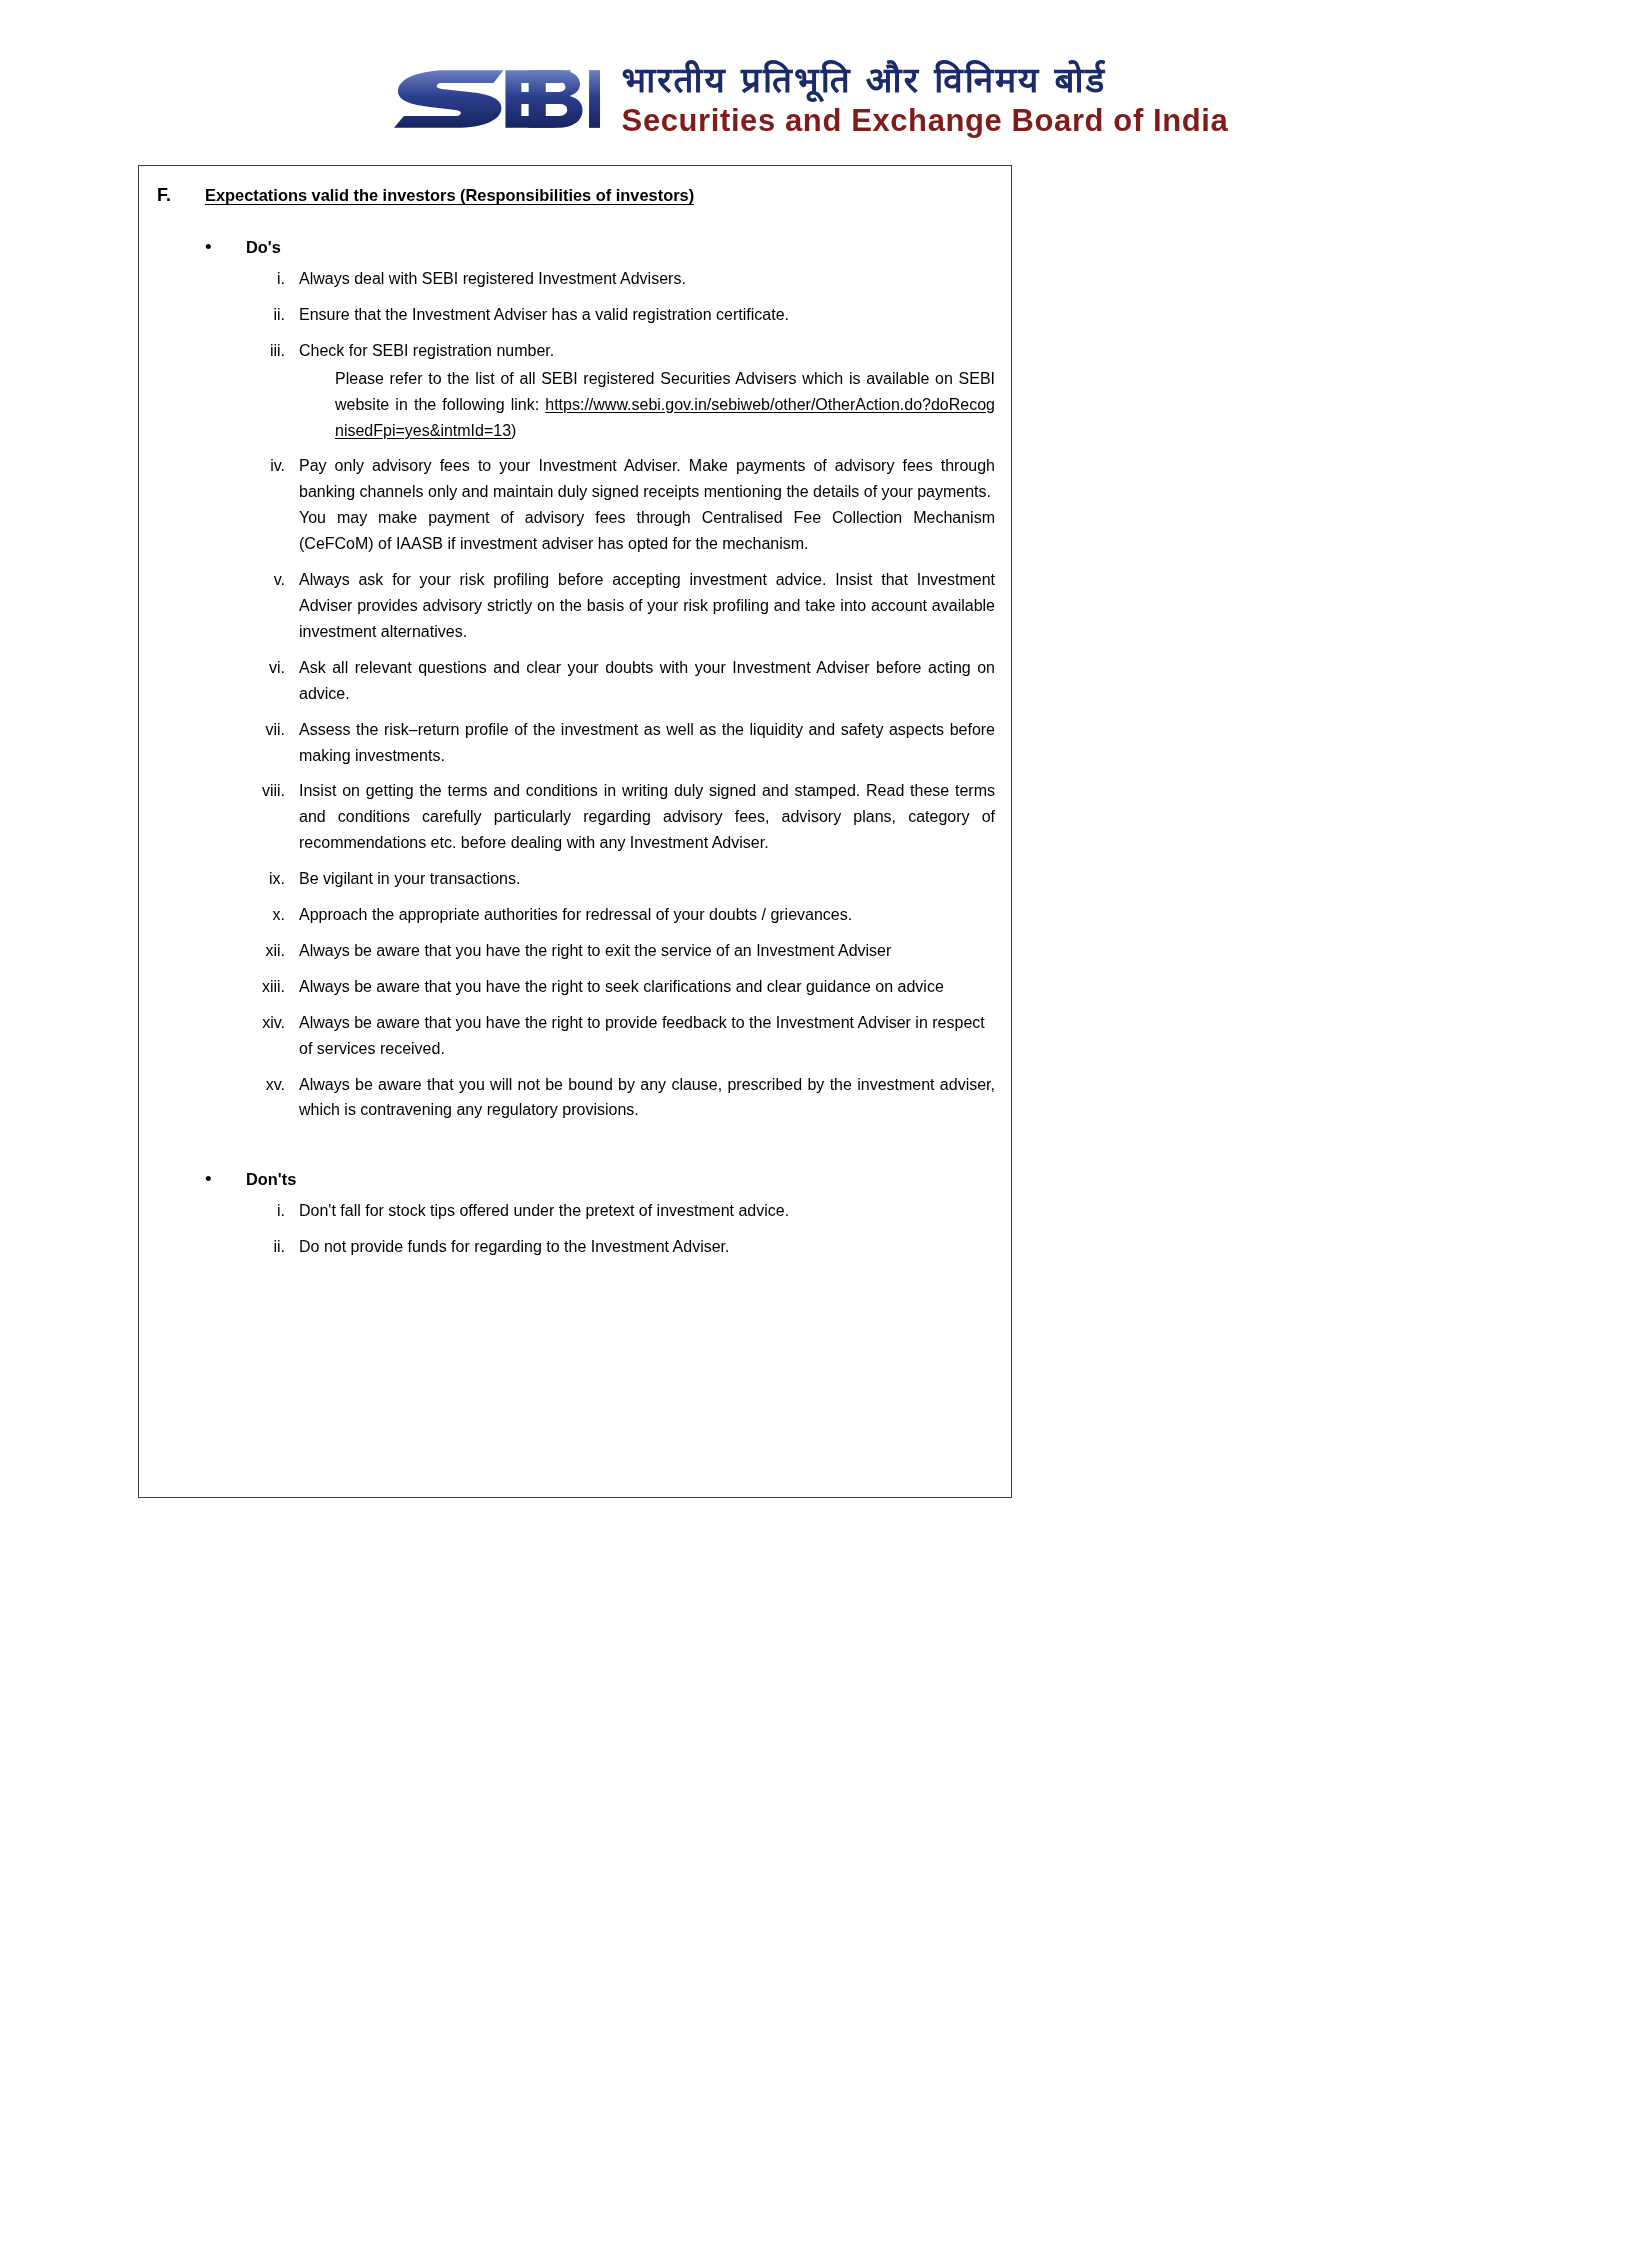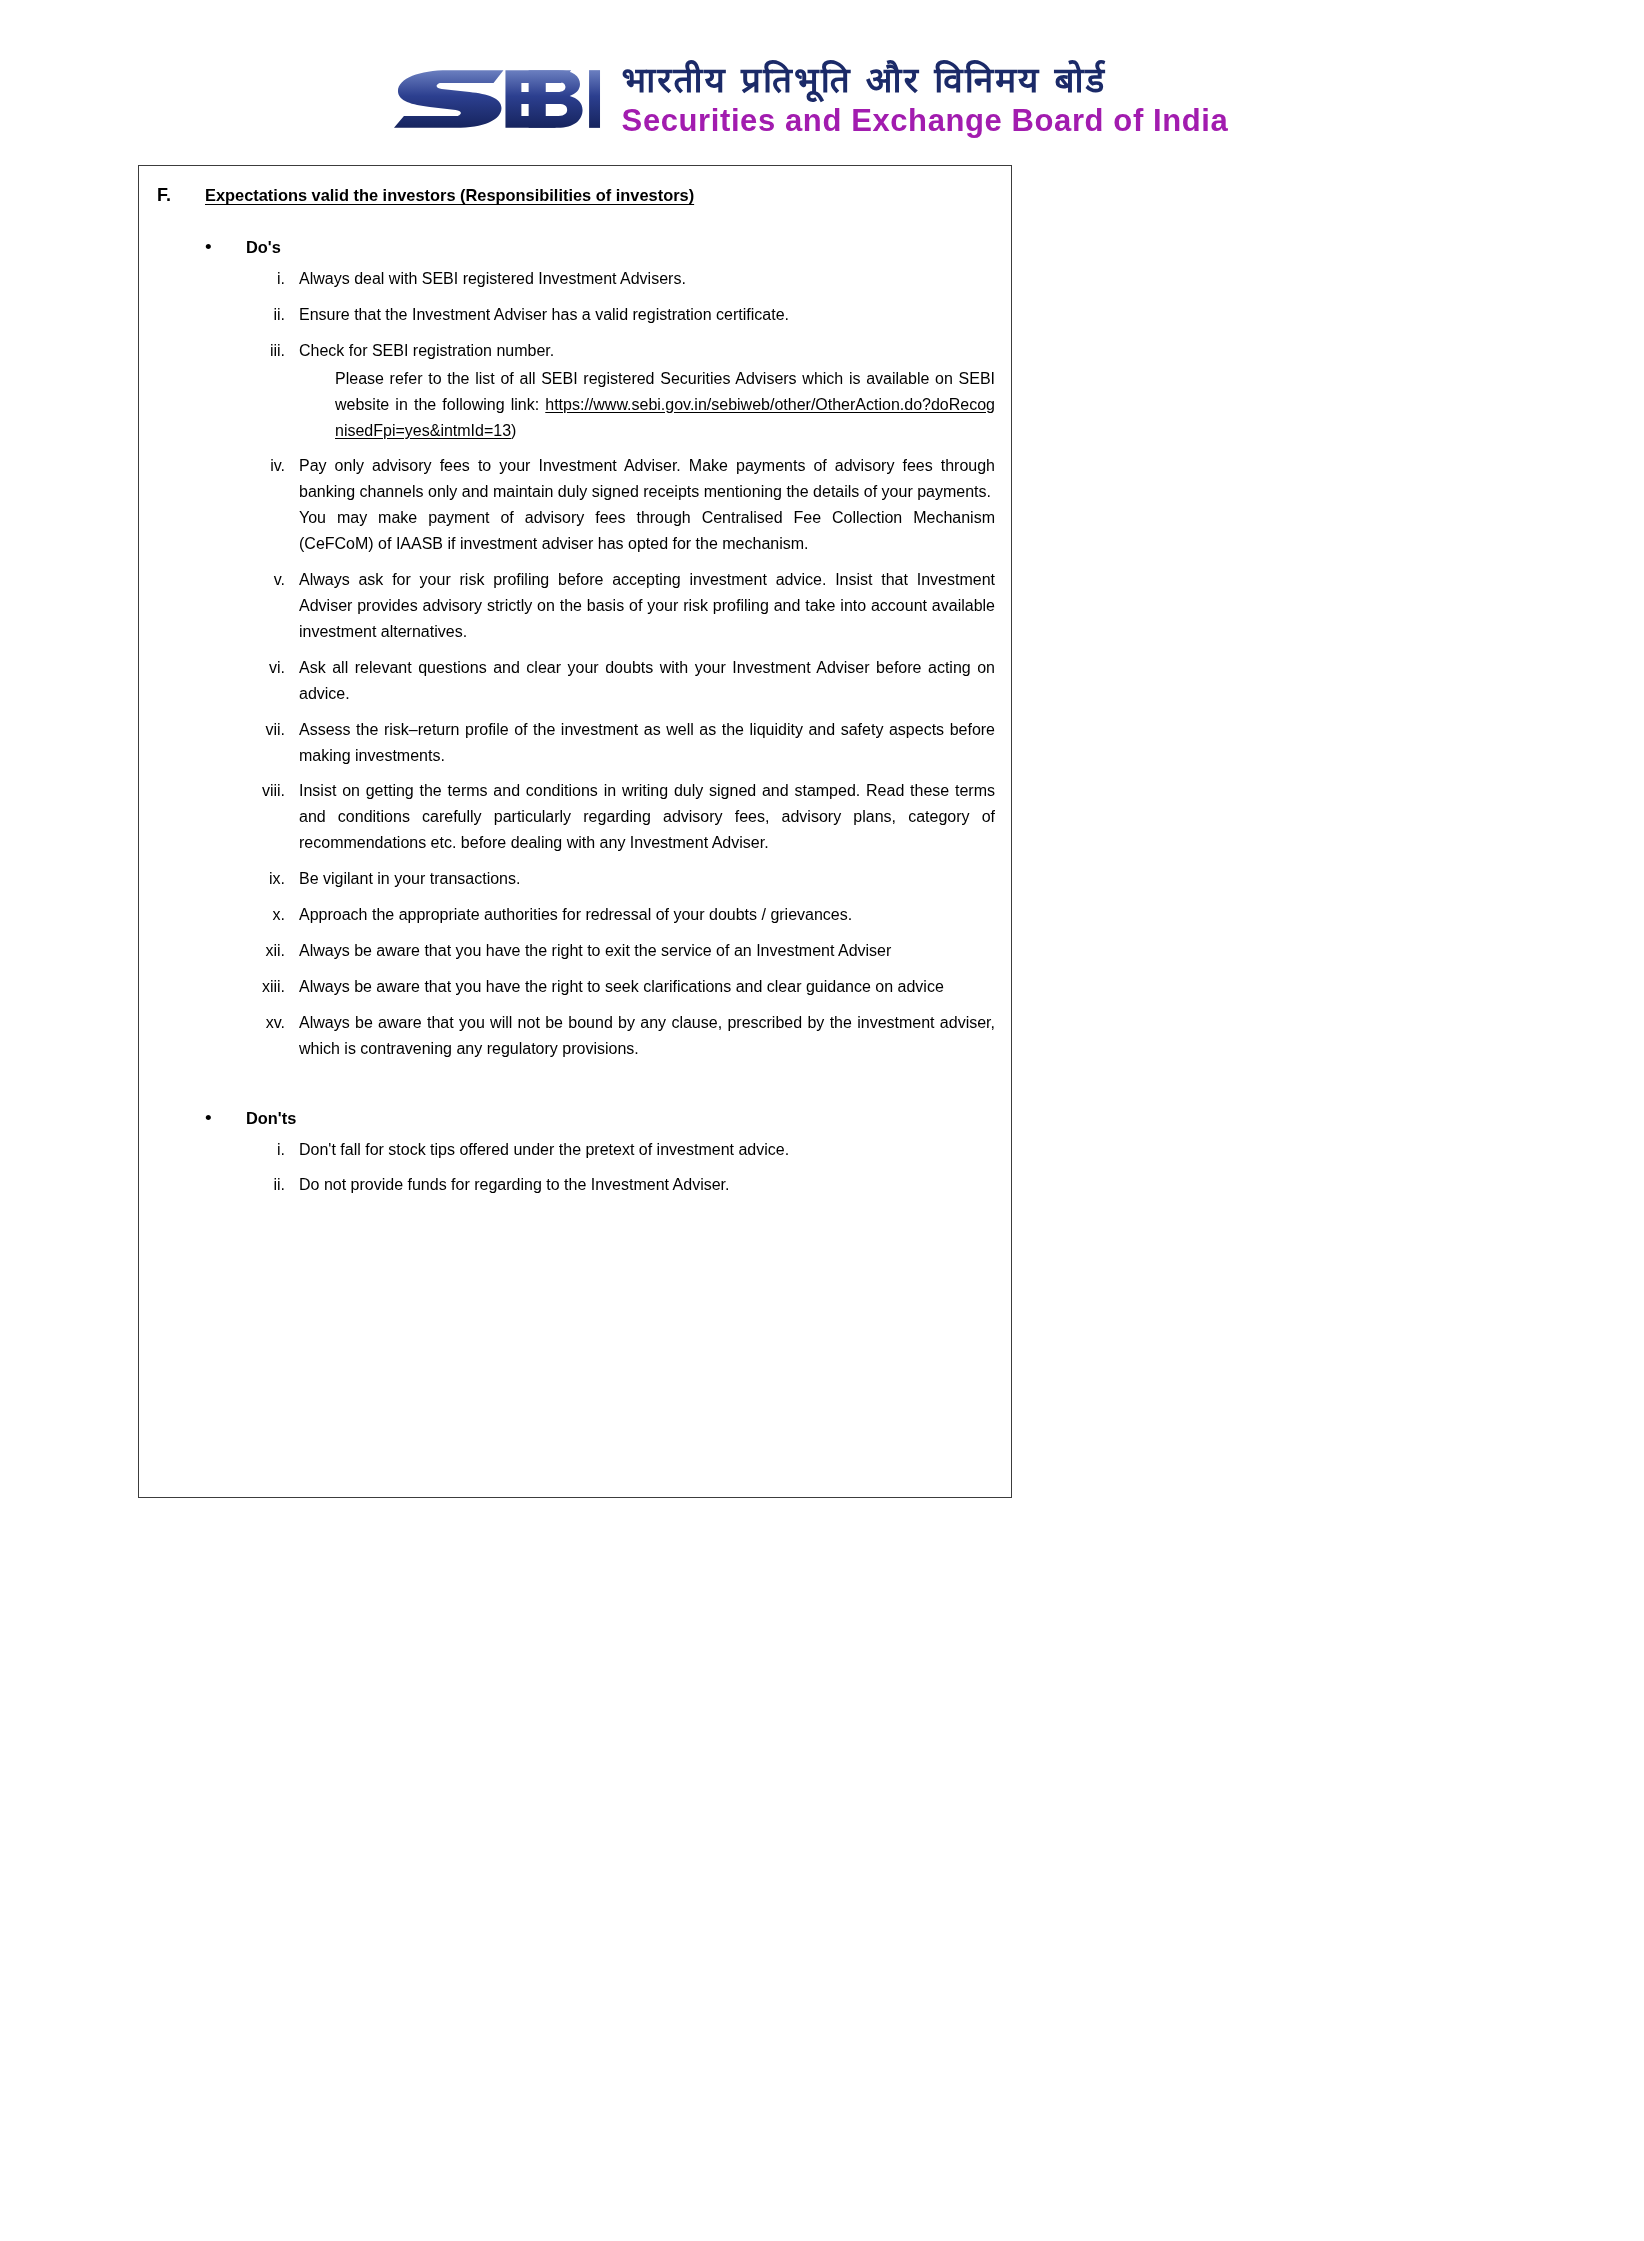--- a/index.html
+++ b/index.html
@@ -50,21 +50,21 @@
     font-weight: 700;
     color: #1b2a68;
     letter-spacing: 2px;
     white-space: nowrap;
     margin-bottom: 7px;
   }
   .sebi-english {
     font-family: "Liberation Sans", sans-serif;
     font-size: 31px;
     font-weight: 700;
-    color: #a21caf;
+    color: #7f1d1d;
     letter-spacing: 0.6px;
     white-space: nowrap;
   }
 
   
   .page-box {
     position: absolute;
     left: 138px;
     top: 165px;
     width: 874px;
@@ -271,20 +271,24 @@
       <div class="roman-item">
         <span class="roman-num">xii.</span>
         <span class="roman-body nojustify">Always be aware that you have the right to exit the service of an Investment Adviser</span>
       </div>
 
       <div class="roman-item">
         <span class="roman-num">xiii.</span>
         <span class="roman-body nojustify">Always be aware that you have the right to seek clarifications and clear guidance on advice</span>
       </div>
 
+      <div class="roman-item">
+        <span class="roman-num">xiv.</span>
+        <span class="roman-body nojustify">Always be aware that you have the right to provide feedback to the Investment Adviser in respect of services received.</span>
+      </div>
 
       <div class="roman-item">
         <span class="roman-num">xv.</span>
         <span class="roman-body">Always be aware that you will not be bound by any clause, prescribed by the investment adviser, which is contravening any regulatory provisions.</span>
       </div>
 
     </div>
 
     <div class="spacer-donts"></div>
 

